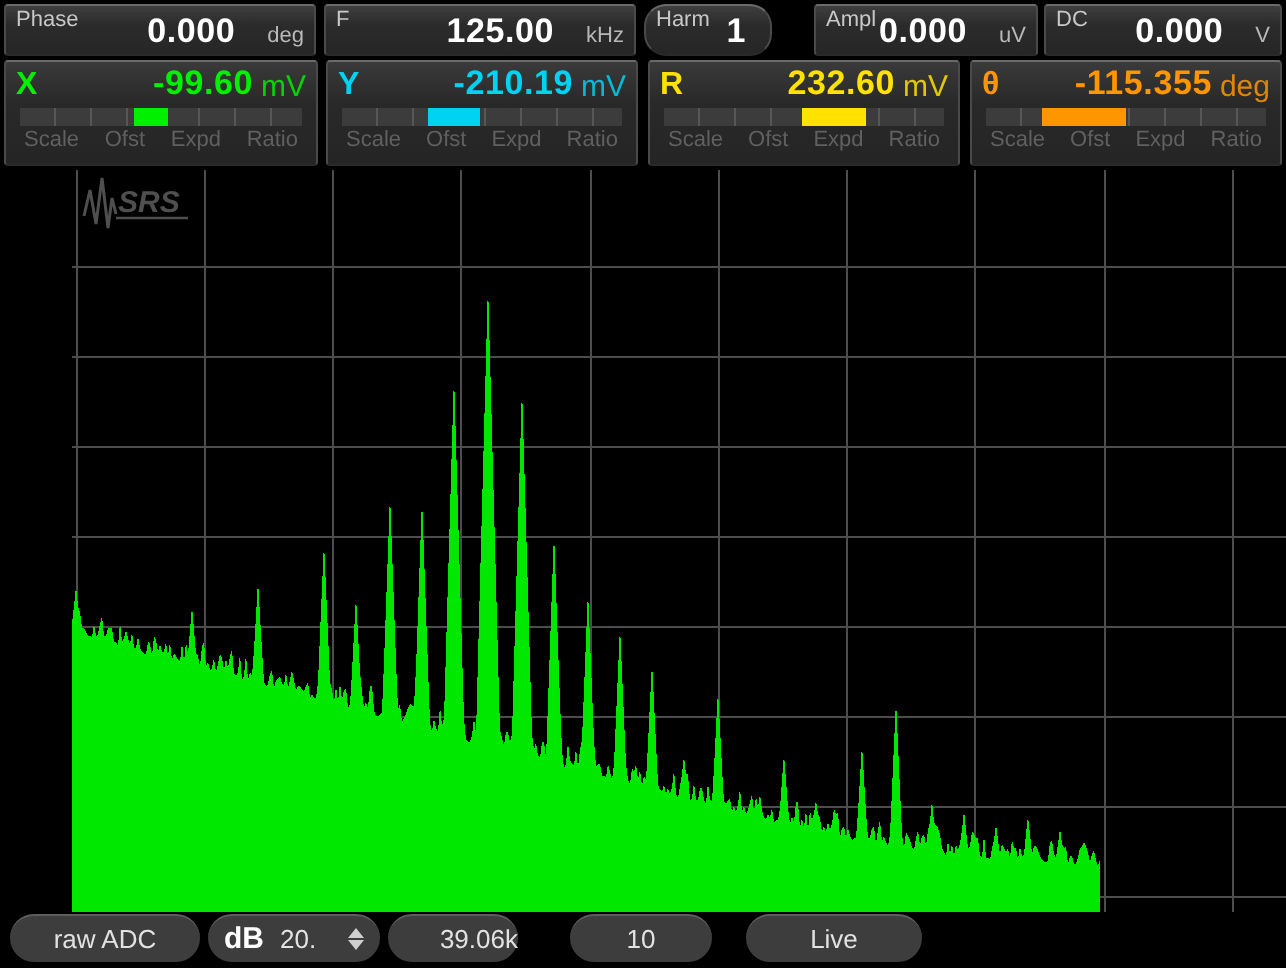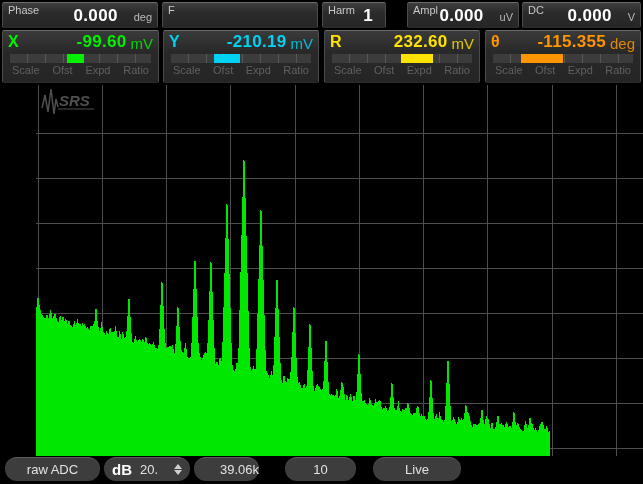--- a/index.html
+++ b/index.html
@@ -46,22 +46,26 @@
 
 <div class="ibox" style="left:2px;width:156px;">
   <span class="lbl">Phase</span>
   <span class="valrow">
       <span class="val">0.000</span>
       <span class="unit">deg</span>
     </span>
 </div>
 <div class="ibox" style="left:162px;width:156px;">
   <span class="lbl">F</span>
-</div>
-<div class="ibox" style="left:322px;width:64px;">
+  <span class="valrow">
+      <span class="val">125.00</span>
+      <span class="unit">kHz</span>
+    </span>
+</div>
+<div class="ibox" style="left:322px;width:64px;border-radius:11px;">
   <span class="lbl">Harm</span>
   <span class="valrow" style="right:12px;">
       <span class="val">1</span>
     </span>
 </div>
 <div class="ibox" style="left:407px;width:112px;">
   <span class="lbl">Ampl</span>
   <span class="valrow">
       <span class="val">0.000</span>
       <span class="unit">uV</span>

